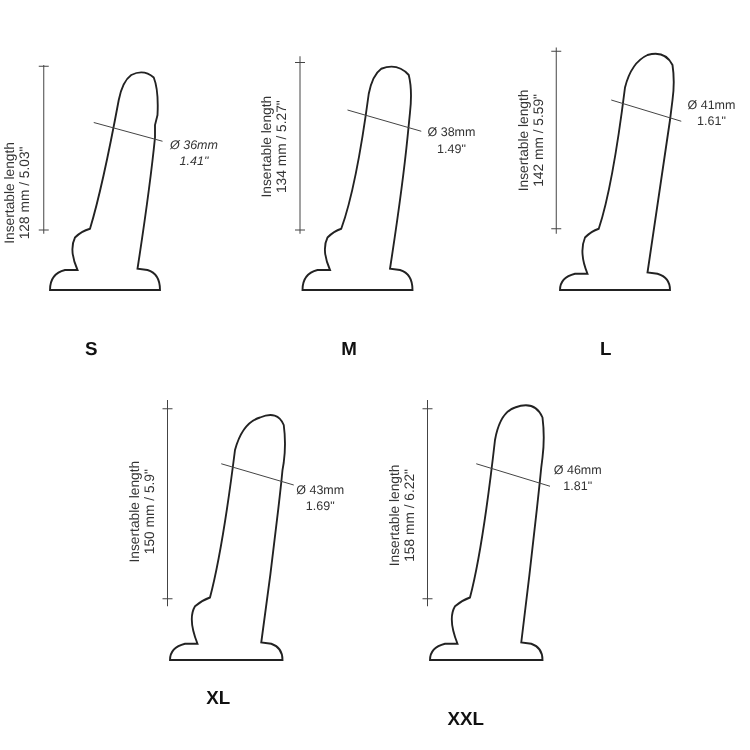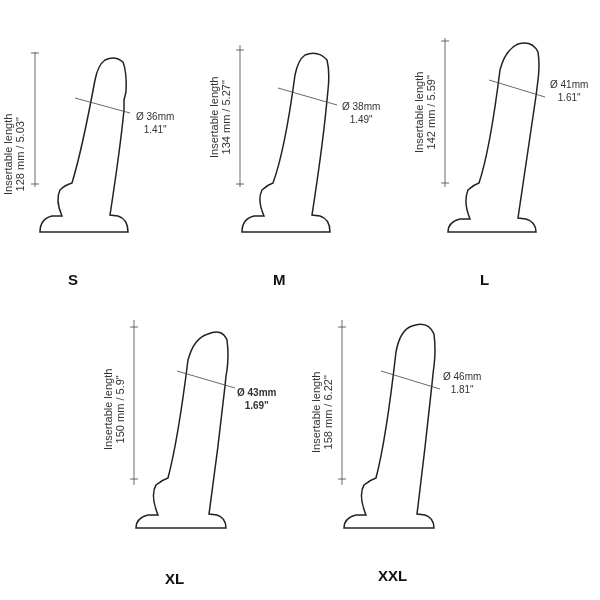--- a/index.html
+++ b/index.html
@@ -18,21 +18,21 @@
     <line x1="35" y1="52" x2="35" y2="187" stroke="#444" stroke-width="0.8"></line>
     <line x1="31" y1="53" x2="39" y2="53" stroke="#444" stroke-width="0.8"></line>
     <line x1="31" y1="184" x2="39" y2="184" stroke="#444" stroke-width="0.8"></line>
     <path d="M105,60 Q115,55 123,62 Q127,72 126,92 L124,100 L124,110 Q120,150 110,215 L118,216 Q128,219 128,232 L40,232 Q40,219 52,216 L62,216 Q55,200 60,190 Q65,185 72,183 Q82,150 95,80 Q98,65 105,60 Z" fill="none" stroke="#222" stroke-width="1.5"></path>
     <line x1="75" y1="98" x2="130" y2="113" stroke="#444" stroke-width="0.8"></line>
   </svg>
   <div class="len-label" style="left:2px;top:195px;">
     <div>Insertable length</div>
     <div>128 mm / 5.03"</div>
   </div>
-  <div class="dia-label" style="left:136px;top:110px;">
+  <div class="dia-label" style="left:136px;top:110px;font-style:italic;">
     <div>Ø 36mm</div>
     <div>1.41"</div>
   </div>
   <div class="size-letter" style="left:68px;top:271px;">S</div>
 </div>
 
 <div class="panel" style="left:200px;top:0;width:200px;height:300px;">
   <svg width="200" height="300">
     <line x1="40" y1="45" x2="40" y2="187" stroke="#444" stroke-width="0.8"></line>
     <line x1="36" y1="50" x2="44" y2="50" stroke="#444" stroke-width="0.8"></line>
@@ -75,37 +75,37 @@
     <line x1="44" y1="10" x2="44" y2="175" stroke="#444" stroke-width="0.8"></line>
     <line x1="40" y1="17" x2="48" y2="17" stroke="#444" stroke-width="0.8"></line>
     <line x1="40" y1="169" x2="48" y2="169" stroke="#444" stroke-width="0.8"></line>
     <path d="M118,24 Q132,18 137,30 Q139,45 137,60 L136,66 L135,76 Q128,140 119,204 L127,205 Q136,208 136,218 L46,218 Q46,208 58,205 L68,205 Q60,185 66,175 Q72,170 78,168 Q88,130 98,50 Q104,28 118,24 Z" fill="none" stroke="#222" stroke-width="1.5"></path>
     <line x1="87" y1="61" x2="145" y2="78" stroke="#444" stroke-width="0.8"></line>
   </svg>
   <div class="len-label" style="left:12px;top:140px;">
     <div>Insertable length</div>
     <div>150 mm / 5.9"</div>
   </div>
-  <div class="dia-label" style="left:147px;top:76px;font-weight:bold;">
+  <div class="dia-label" style="left:147px;top:76px;">
     <div>Ø 43mm</div>
     <div>1.69"</div>
   </div>
-  <div class="size-letter" style="left:75px;top:240px;margin-top:20px;">XL</div>
+  <div class="size-letter" style="left:75px;top:240px;">XL</div>
 </div>
 
 <div class="panel" style="left:300px;top:310px;width:200px;height:290px;">
   <svg width="200" height="290">
     <line x1="42" y1="10" x2="42" y2="175" stroke="#444" stroke-width="0.8"></line>
     <line x1="38" y1="17" x2="46" y2="17" stroke="#444" stroke-width="0.8"></line>
     <line x1="38" y1="169" x2="46" y2="169" stroke="#444" stroke-width="0.8"></line>
     <path d="M112,16 Q128,10 134,24 Q136,40 134,56 L133,64 L132,74 Q125,140 117,204 L125,205 Q134,208 134,218 L44,218 Q44,208 56,205 L66,205 Q58,185 64,175 Q70,170 76,168 Q86,130 96,42 Q100,20 112,16 Z" fill="none" stroke="#222" stroke-width="1.5"></path>
     <line x1="81" y1="61" x2="140" y2="79" stroke="#444" stroke-width="0.8"></line>
   </svg>
   <div class="len-label" style="left:10px;top:143px;">
     <div>Insertable length</div>
     <div>158 mm / 6.22"</div>
   </div>
   <div class="dia-label" style="left:143px;top:60px;">
     <div>Ø 46mm</div>
     <div>1.81"</div>
   </div>
-  <div class="size-letter" style="left:78px;top:257px;">XXL</div>
+  <div class="size-letter" style="left:58px;top:257px;">XXL</div>
 </div>
 
 </body></html>

